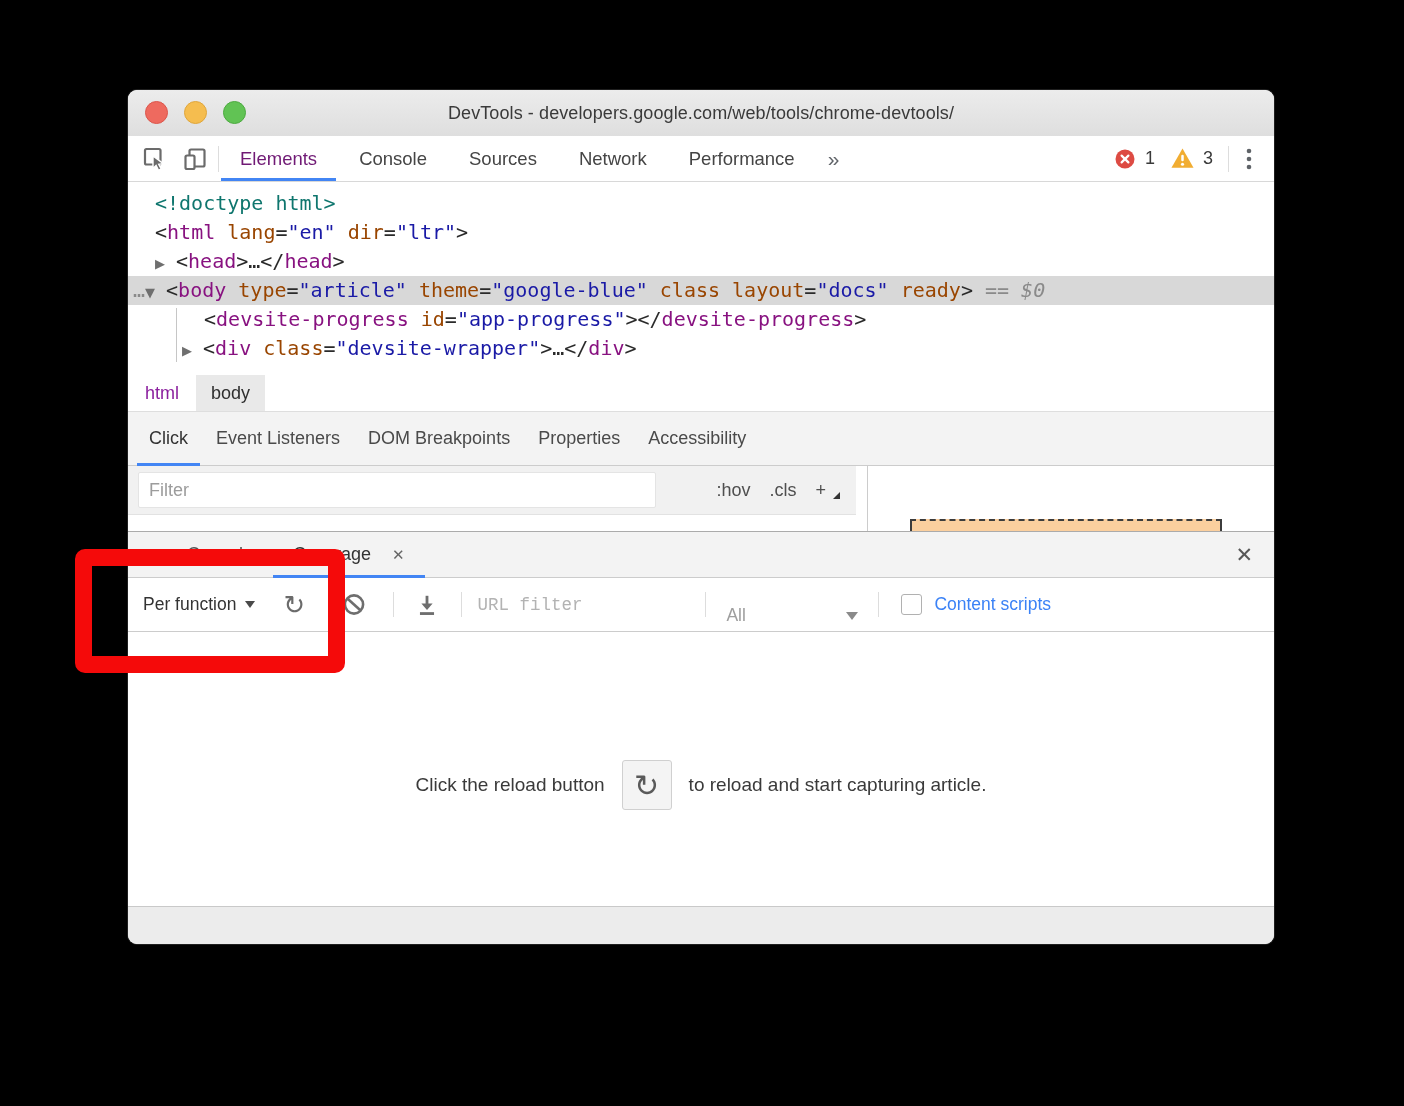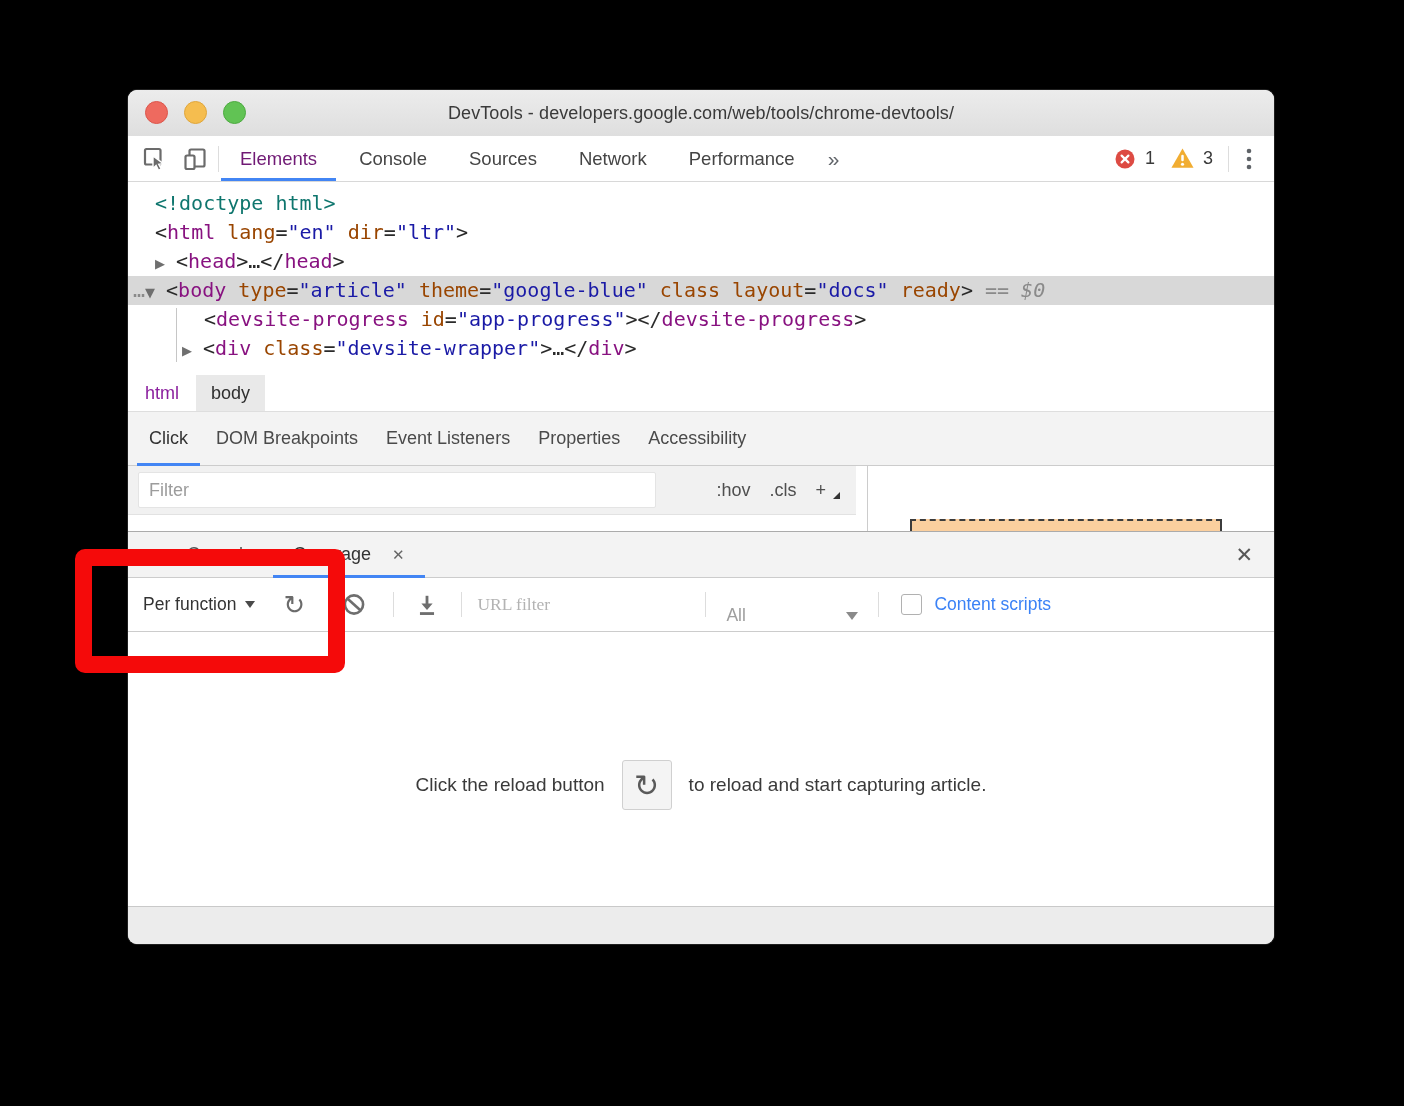--- a/index.html
+++ b/index.html
@@ -132,21 +132,21 @@
   .dd-arrow-sm { width:0; height:0; border-left:5.5px solid transparent;
                  border-right:5.5px solid transparent; border-top:7.5px solid #4a4a4a; }
   .icon-btn { display:flex; align-items:center; justify-content:center; width:26px; height:26px; }
   .i-reload { margin-left:26px; }
   .i-block  { margin-left:34px; }
   .tdiv { width:1px; height:25px; background:#ddd; }
   .tdiv.d1 { margin-left:26px; }
   .i-down { margin-left:20px; }
   .tdiv.d2 { margin-left:21px; }
   .url-input { margin-left:15px; width:228px; border:none; outline:none; font-size:17.5px;
-               color:#333; font-family:Liberation Serif, serif; background:transparent; }
+               color:#333; font-family:Liberation Mono, monospace; background:transparent; }
   .url-input::placeholder { color:#b3b3b3; }
   .tdiv.d3 { margin-left:0; }
   .all-select { display:flex; align-items:center; margin-left:20px; width:132px; color:#9e9e9e;margin-top:22px; }
   .dd-arrow { width:0; height:0; border-left:6px solid transparent; border-right:6px solid transparent;
               border-top:8px solid #8a8a8a; margin-left:auto; }
   .tdiv.d4 { margin-left:20px; }
   .checkbox { width:21px; height:21px; border:1.5px solid #b1b1b1; border-radius:3px;
               background:#fff; margin-left:22px; }
   .cb-label { margin-left:12px; color:#3b82f6; font-size:17.5px; }
 
@@ -245,22 +245,22 @@
     <div class="guide"></div>
   </div>
 
   <div class="crumbs">
     <div class="crumb tagname">html</div>
     <div class="crumb sel">body</div>
   </div>
 
   <div class="sidetabs">
     <div class="stab active">Click</div>
+    <div class="stab">Event Listeners</div>
     <div class="stab">DOM Breakpoints</div>
-    <div class="stab">Event Listeners</div>
     <div class="stab">Properties</div>
     <div class="stab">Accessibility</div>
   </div>
 
   <div class="filterzone">
     <div class="filter-left">
       <input class="filter-input" type="text" placeholder="Filter" style="">
       <div class="toggles">
         <span>:hov</span>
         <span>.cls</span>

